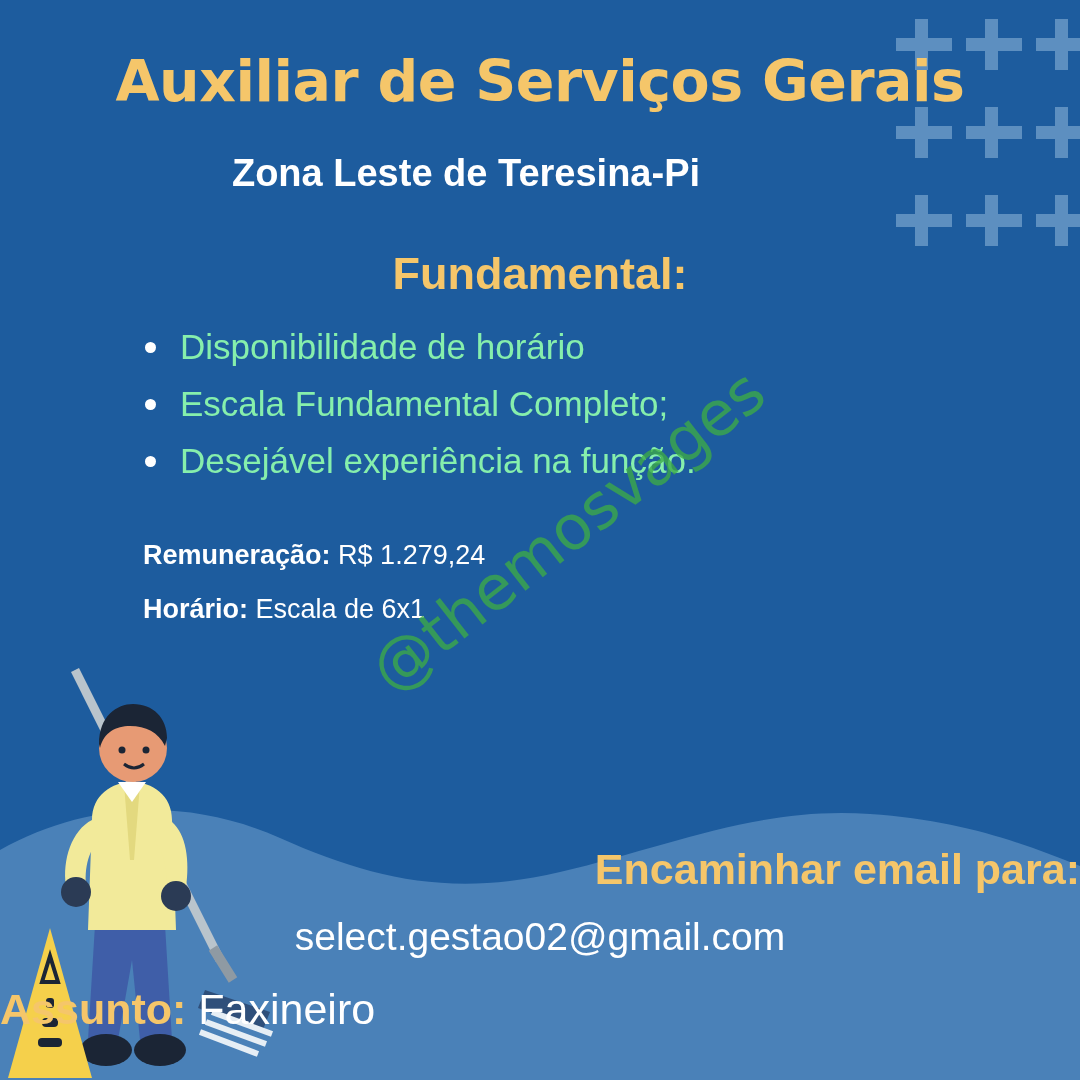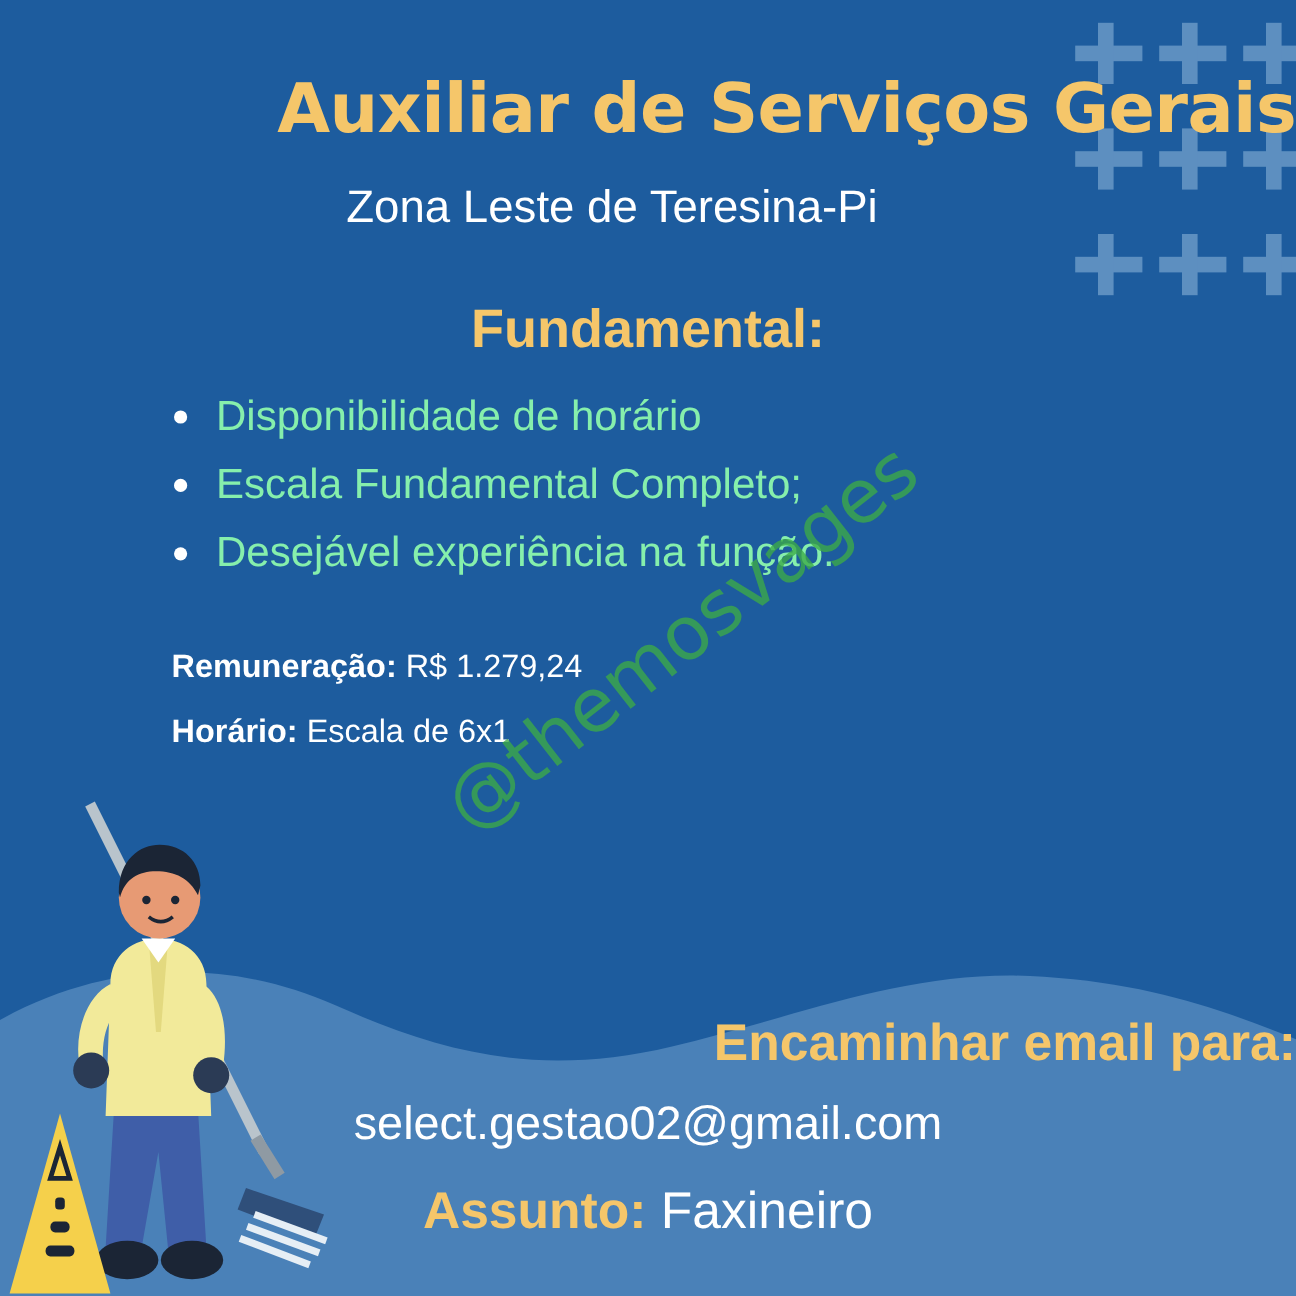--- a/index.html
+++ b/index.html
@@ -44,41 +44,40 @@
   .content {
     position: absolute;
     left: 0;
     top: 0;
     width: 1080px;
     height: 1080px;
   }
 
   .title {
     position: absolute;
-    top: 58px;
-    left: 0;
-    width: 1080px;
-    text-align: right;
+    top: 48px;
+    left: 0;
+    width: 1080px;
+    text-align: center;
     color: #f5c66a;
     font-size: 57px;
     font-weight: bold;
     letter-spacing: -0.5px;
     font-family: "DejaVu Sans", sans-serif;
   }
 
   .subtitle {
     position: absolute;
     top: 152px;
     left: 0;
     width: 932px;
     text-align: center;
     color: #ffffff;
     font-size: 38px;
-    font-weight: normal;
-    padding-left: 44px;
+    font-weight: bold;
   }
 
   .req-heading {
     position: absolute;
     top: 248px;
     left: 0;
     width: 1080px;
     text-align: center;
     color: #f5c66a;
     font-size: 45px;
@@ -142,21 +141,20 @@
     width: 1080px;
     text-align: center;
     color: #ffffff;
     font-size: 39px;
   }
   .subject-line {
     position: absolute;
     top: 985px;
     left: 0;
     width: 1080px;
-    text-align: center;
     color: #ffffff;
     font-size: 43px;
   }
   .subject-line .lbl {
     color: #f5c66a;
     font-weight: bold;
   }
 
   
   .watermark {

